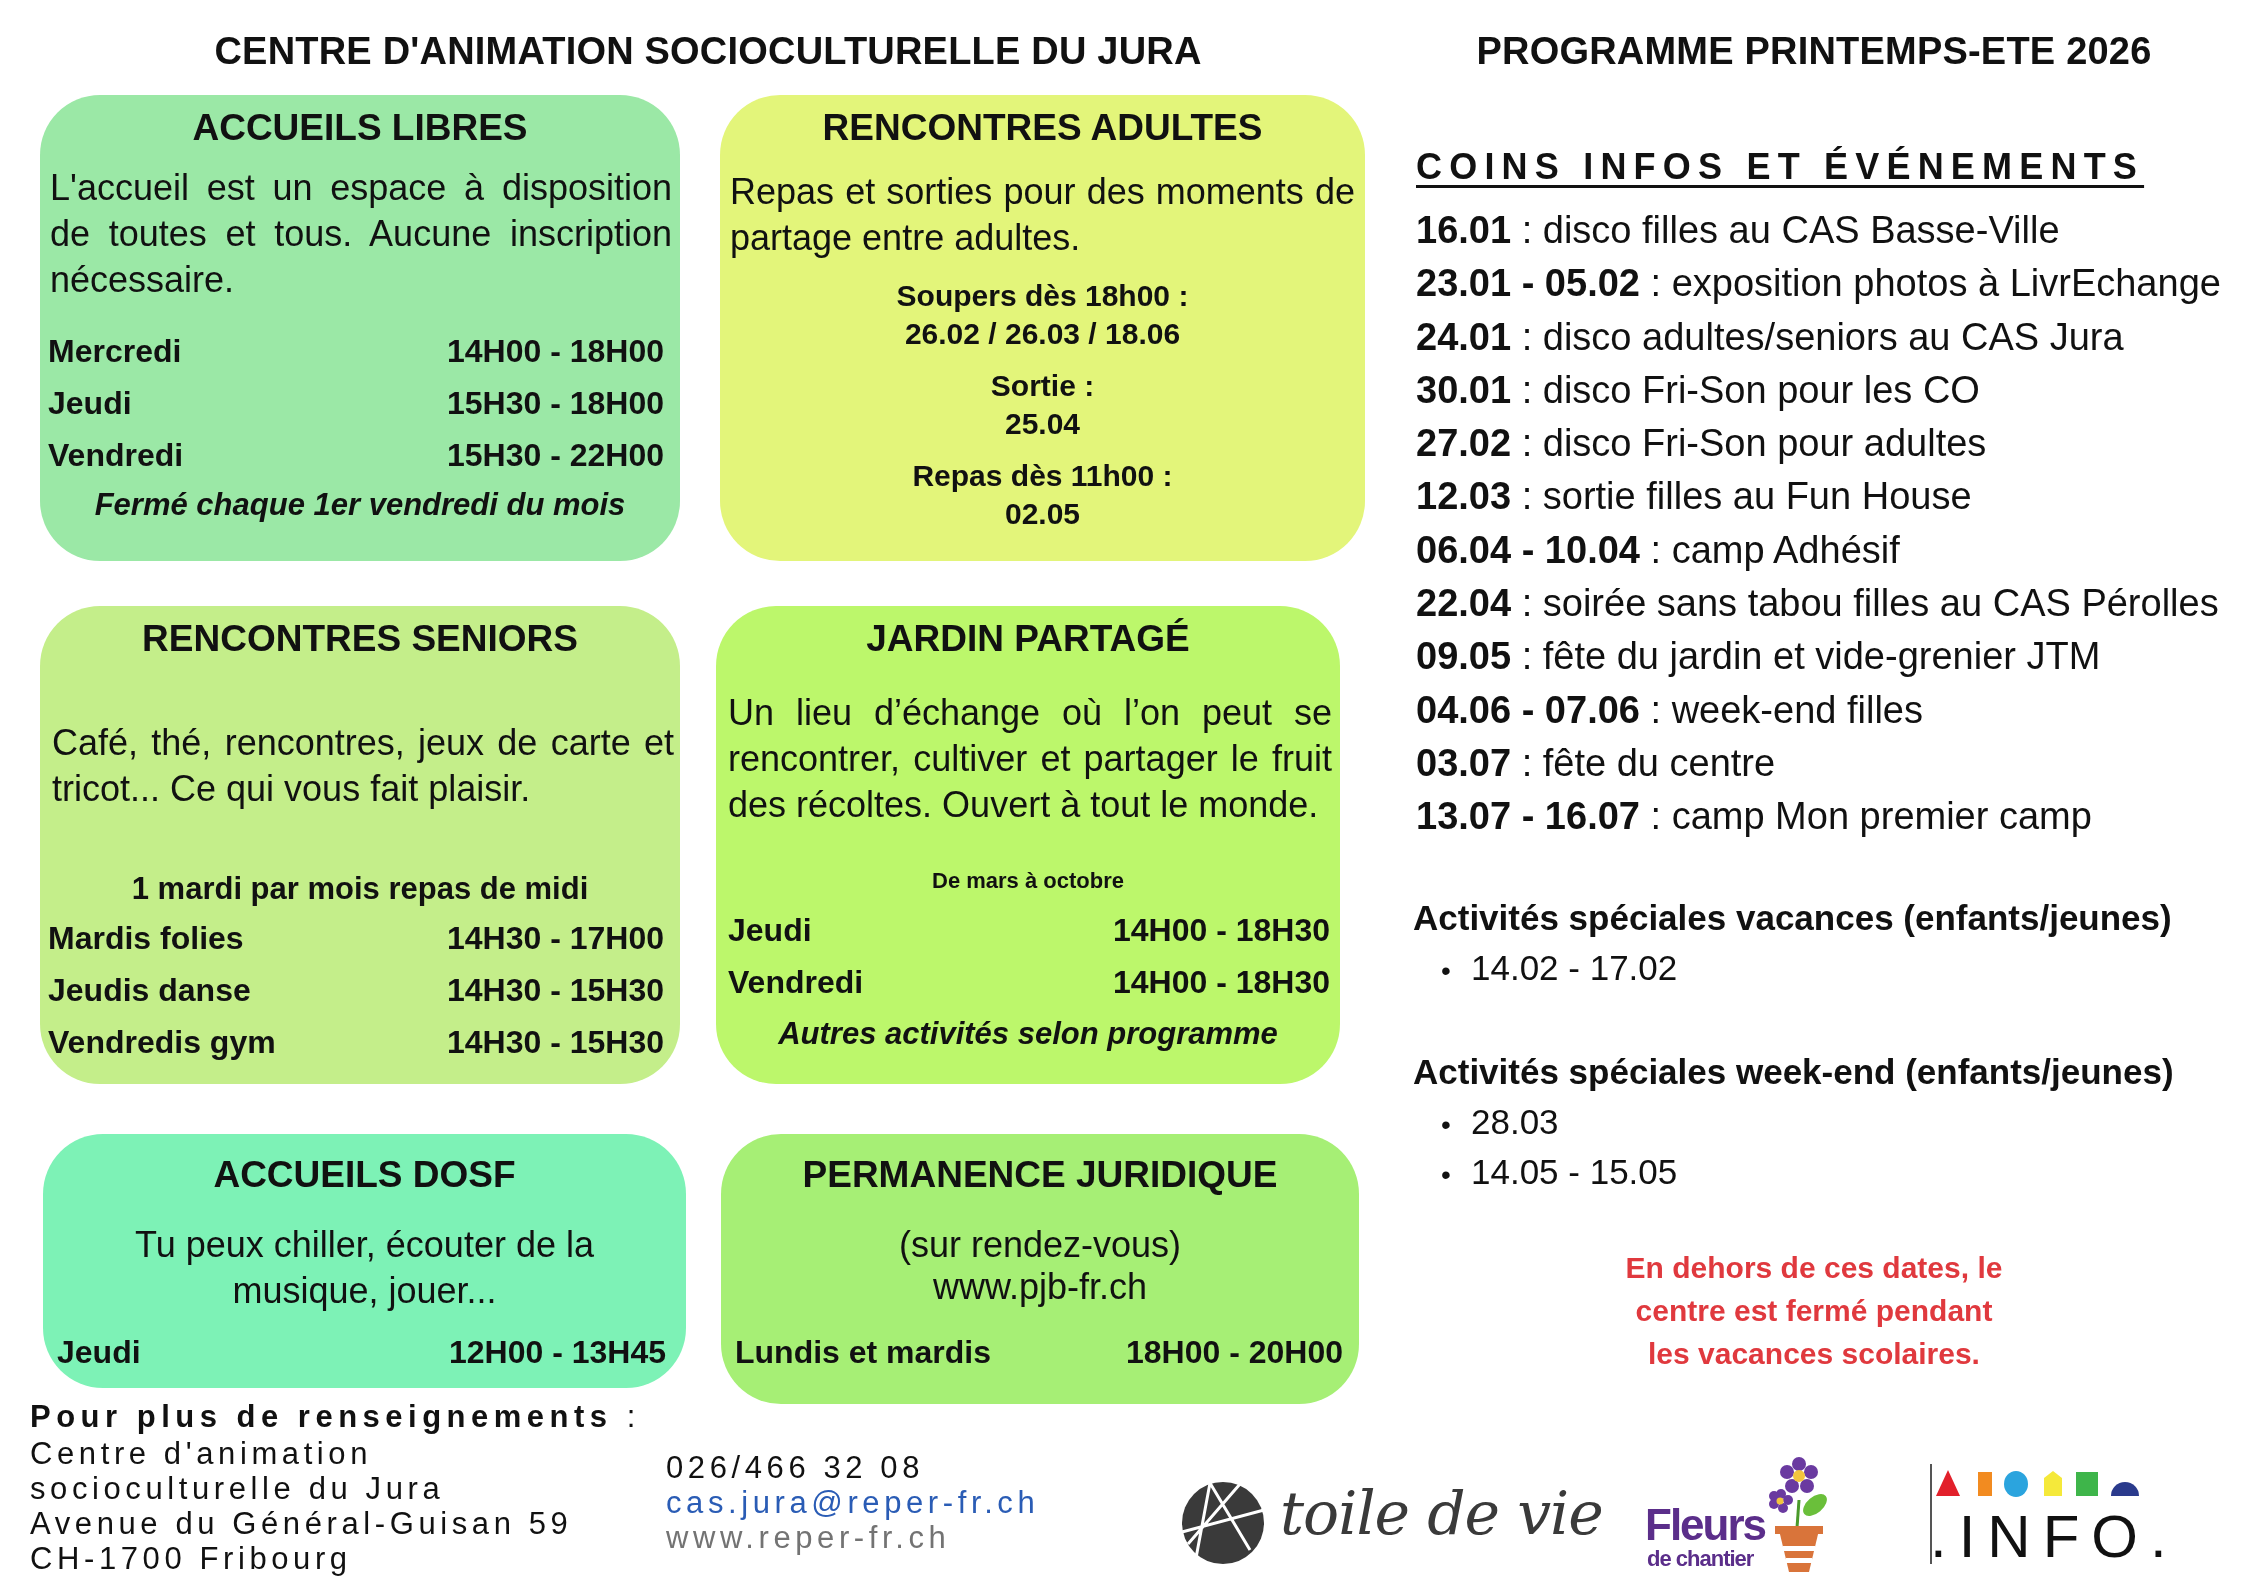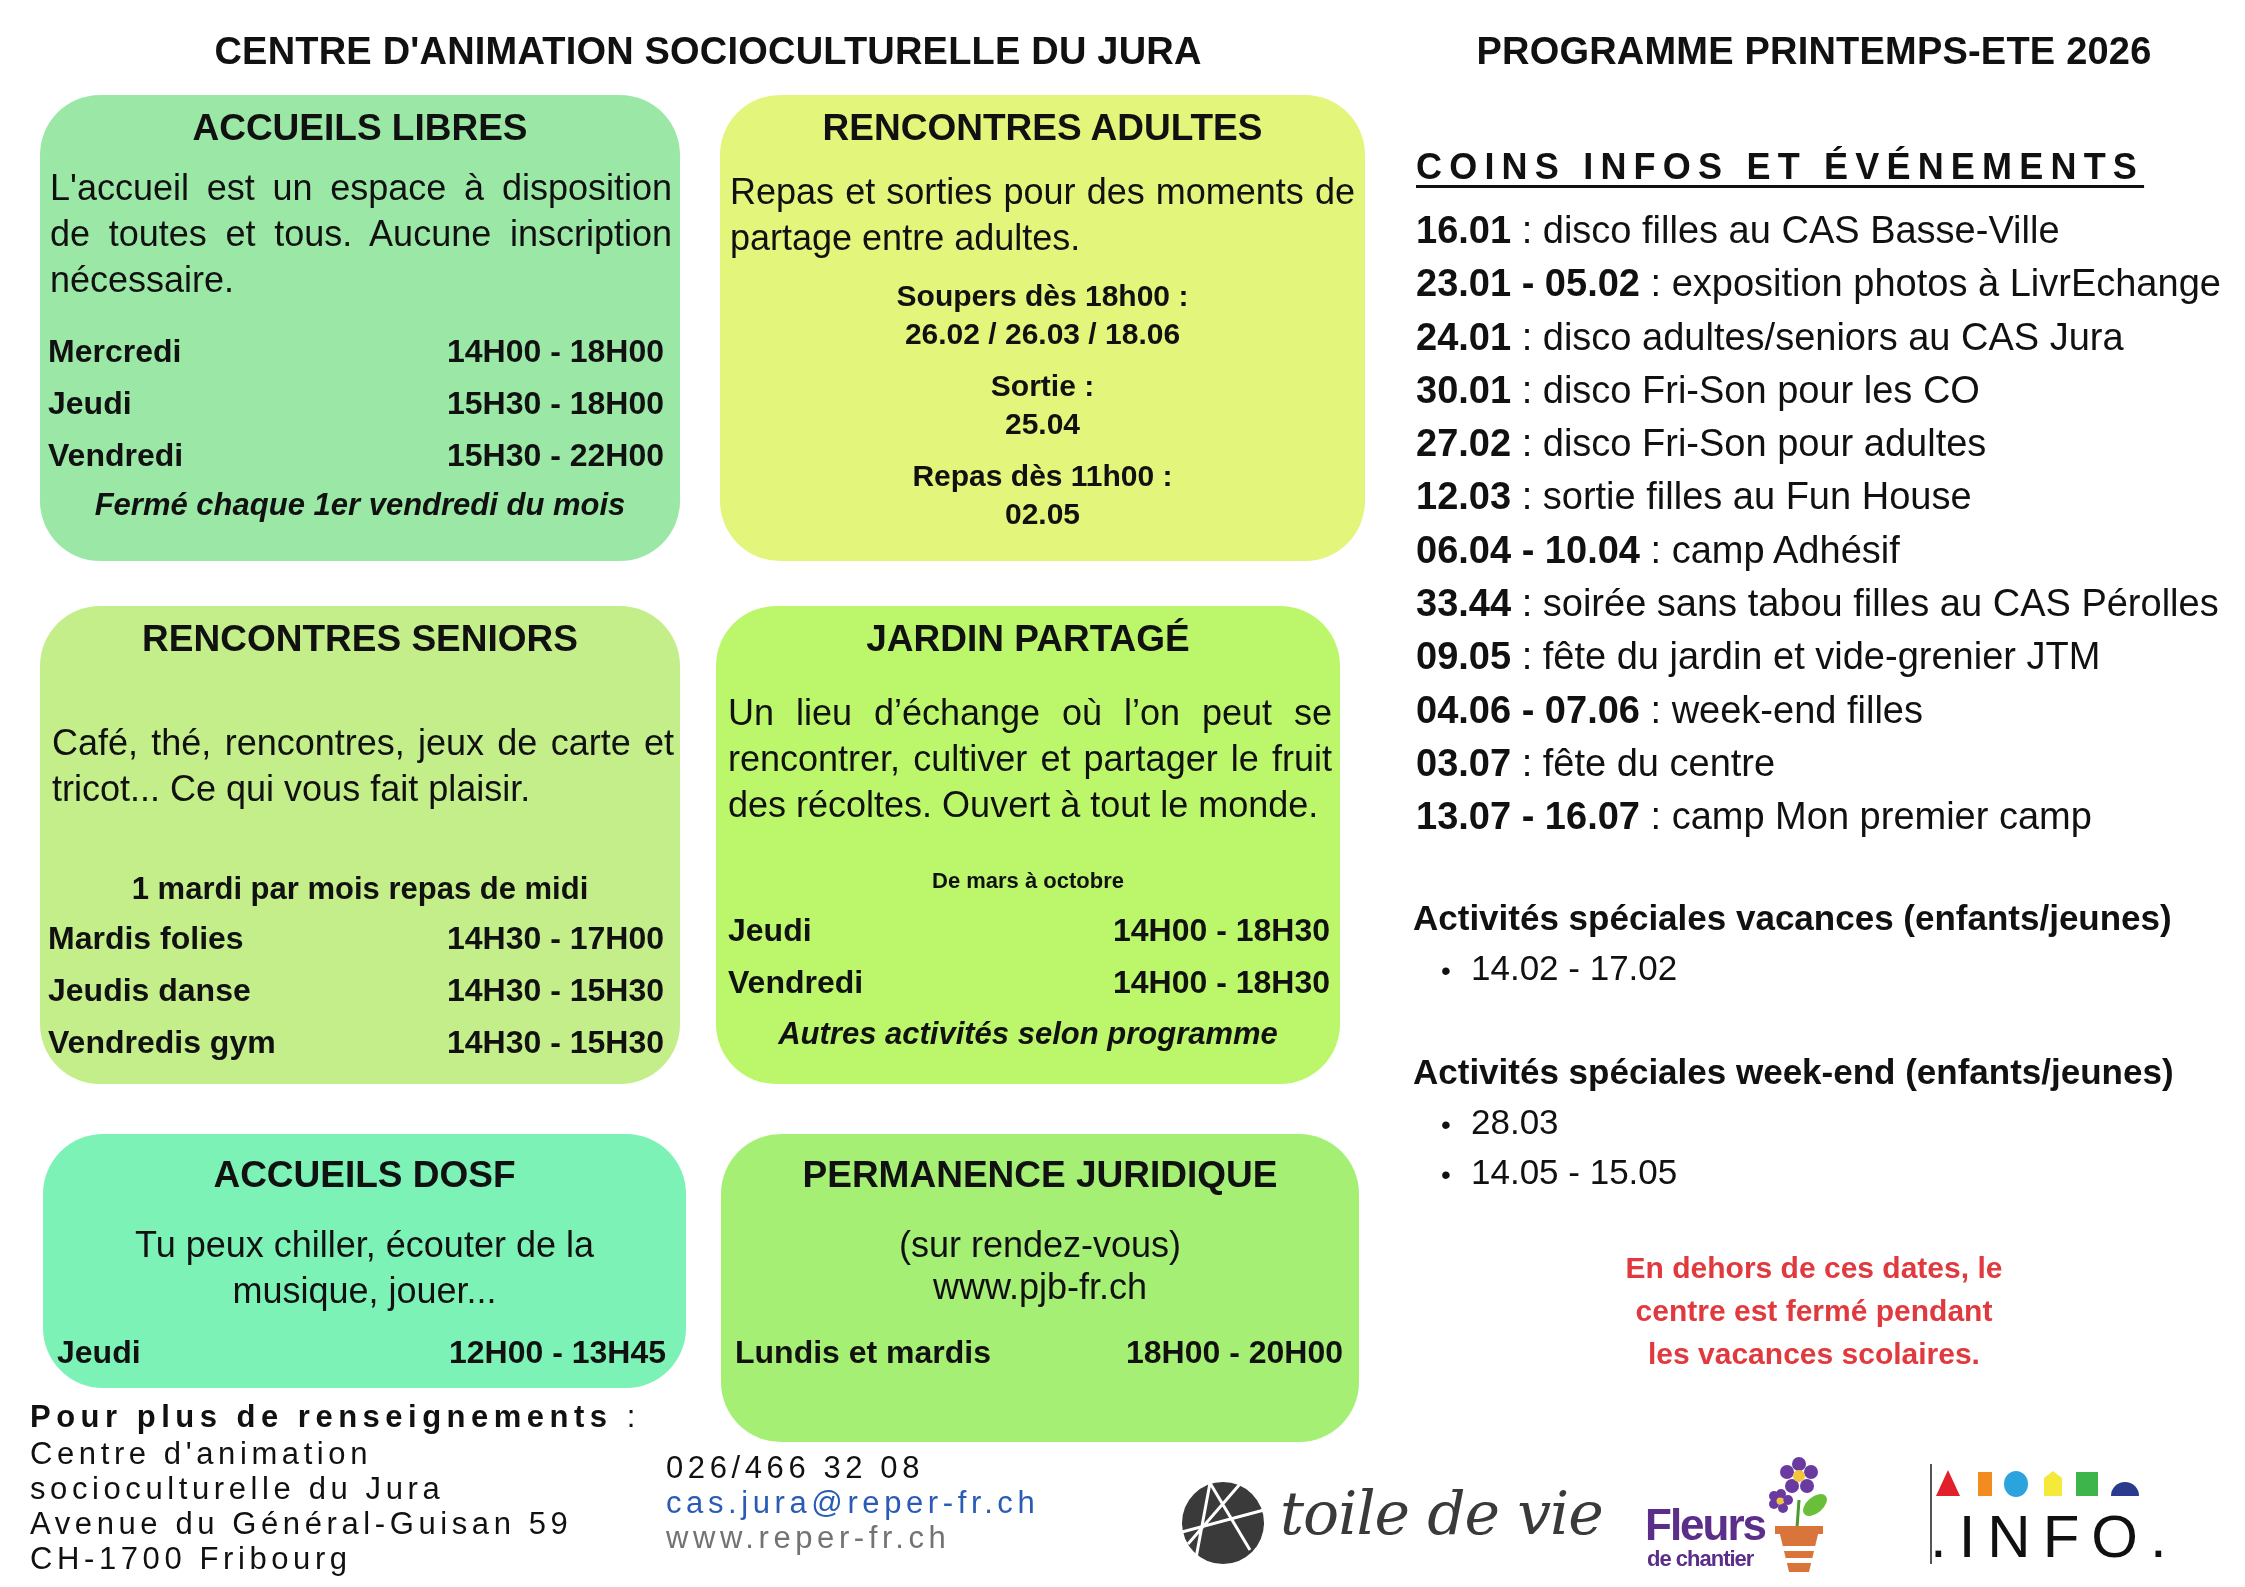--- a/index.html
+++ b/index.html
@@ -96,41 +96,41 @@
 
 <div class="box" id="b5" style="left: 43px; top: 1134px; width: 643px; height: 254px; background: rgb(125, 242, 182);">
   <h2 style="top:20px;">ACCUEILS DOSF</h2>
   <div class="para center" style="left:60px; right:60px; top:88px;">Tu peux chiller, écouter de la musique, jouer...</div>
   <div class="row" style="left:14px; right:20px; top:200px;">
     <span>Jeudi</span>
     <span>12H00 - 13H45</span>
   </div>
 </div>
 
-<div class="box" id="b6" style="left: 721px; top: 1134px; width: 638px; height: 308px; background: rgb(166, 239, 117);">
+<div class="box" id="b6" style="left: 721px; top: 1134px; width: 638px; height: 270px; background: rgb(166, 239, 117);">
   <h2 style="top:20px;">PERMANENCE JURIDIQUE</h2>
   <div class="para center" style="left:0; right:0; top:130px;">www.pjb-fr.ch</div>
   <div class="para center" style="left:0; right:0; top:88px;">(sur rendez-vous)</div>
   <div class="row" style="left:14px; right:16px; top:200px;">
     <span>Lundis et mardis</span>
     <span>18H00 - 20H00</span>
   </div>
 </div>
 
 <div class="abs" style="left:1416px; top:146px; font-size:36px; font-weight:bold; letter-spacing:7.2px; text-decoration:underline; text-decoration-thickness:3px; text-underline-offset:6px; white-space:nowrap;">COINS INFOS ET ÉVÉNEMENTS</div>
 
 <ul class="events" id="events-list">
     <li><b>16.01</b><span> : disco filles au CAS Basse-Ville</span></li>
     <li><b>23.01 - 05.02</b><span> : exposition photos à LivrEchange</span></li>
     <li><b>24.01</b><span> : disco adultes/seniors au CAS Jura</span></li>
     <li><b>30.01</b><span> : disco Fri-Son pour les CO</span></li>
     <li><b>27.02</b><span> : disco Fri-Son pour adultes</span></li>
     <li><b>12.03</b><span> : sortie filles au Fun House</span></li>
     <li><b>06.04 - 10.04</b><span> : camp Adhésif</span></li>
-    <li><b>33.44</b><span> : soirée sans tabou filles au CAS Pérolles</span></li>
+    <li><b>22.04</b><span> : soirée sans tabou filles au CAS Pérolles</span></li>
     <li><b>09.05</b><span> : fête du jardin et vide-grenier JTM</span></li>
     <li><b>04.06 - 07.06</b><span> : week-end filles</span></li>
     <li><b>03.07</b><span> : fête du centre</span></li>
     <li><b>13.07 - 16.07</b><span> : camp Mon premier camp</span></li>
   </ul>
 
 <div class="abs section-h" style="left:1413px; top:898px;">Activités spéciales vacances (enfants/jeunes)</div>
 <div class="abs bul" style="left:1413px; top:948px;">14.02 - 17.02</div>
 
 <div class="abs section-h" style="left:1413px; top:1052px;">Activités spéciales week-end (enfants/jeunes)</div>

